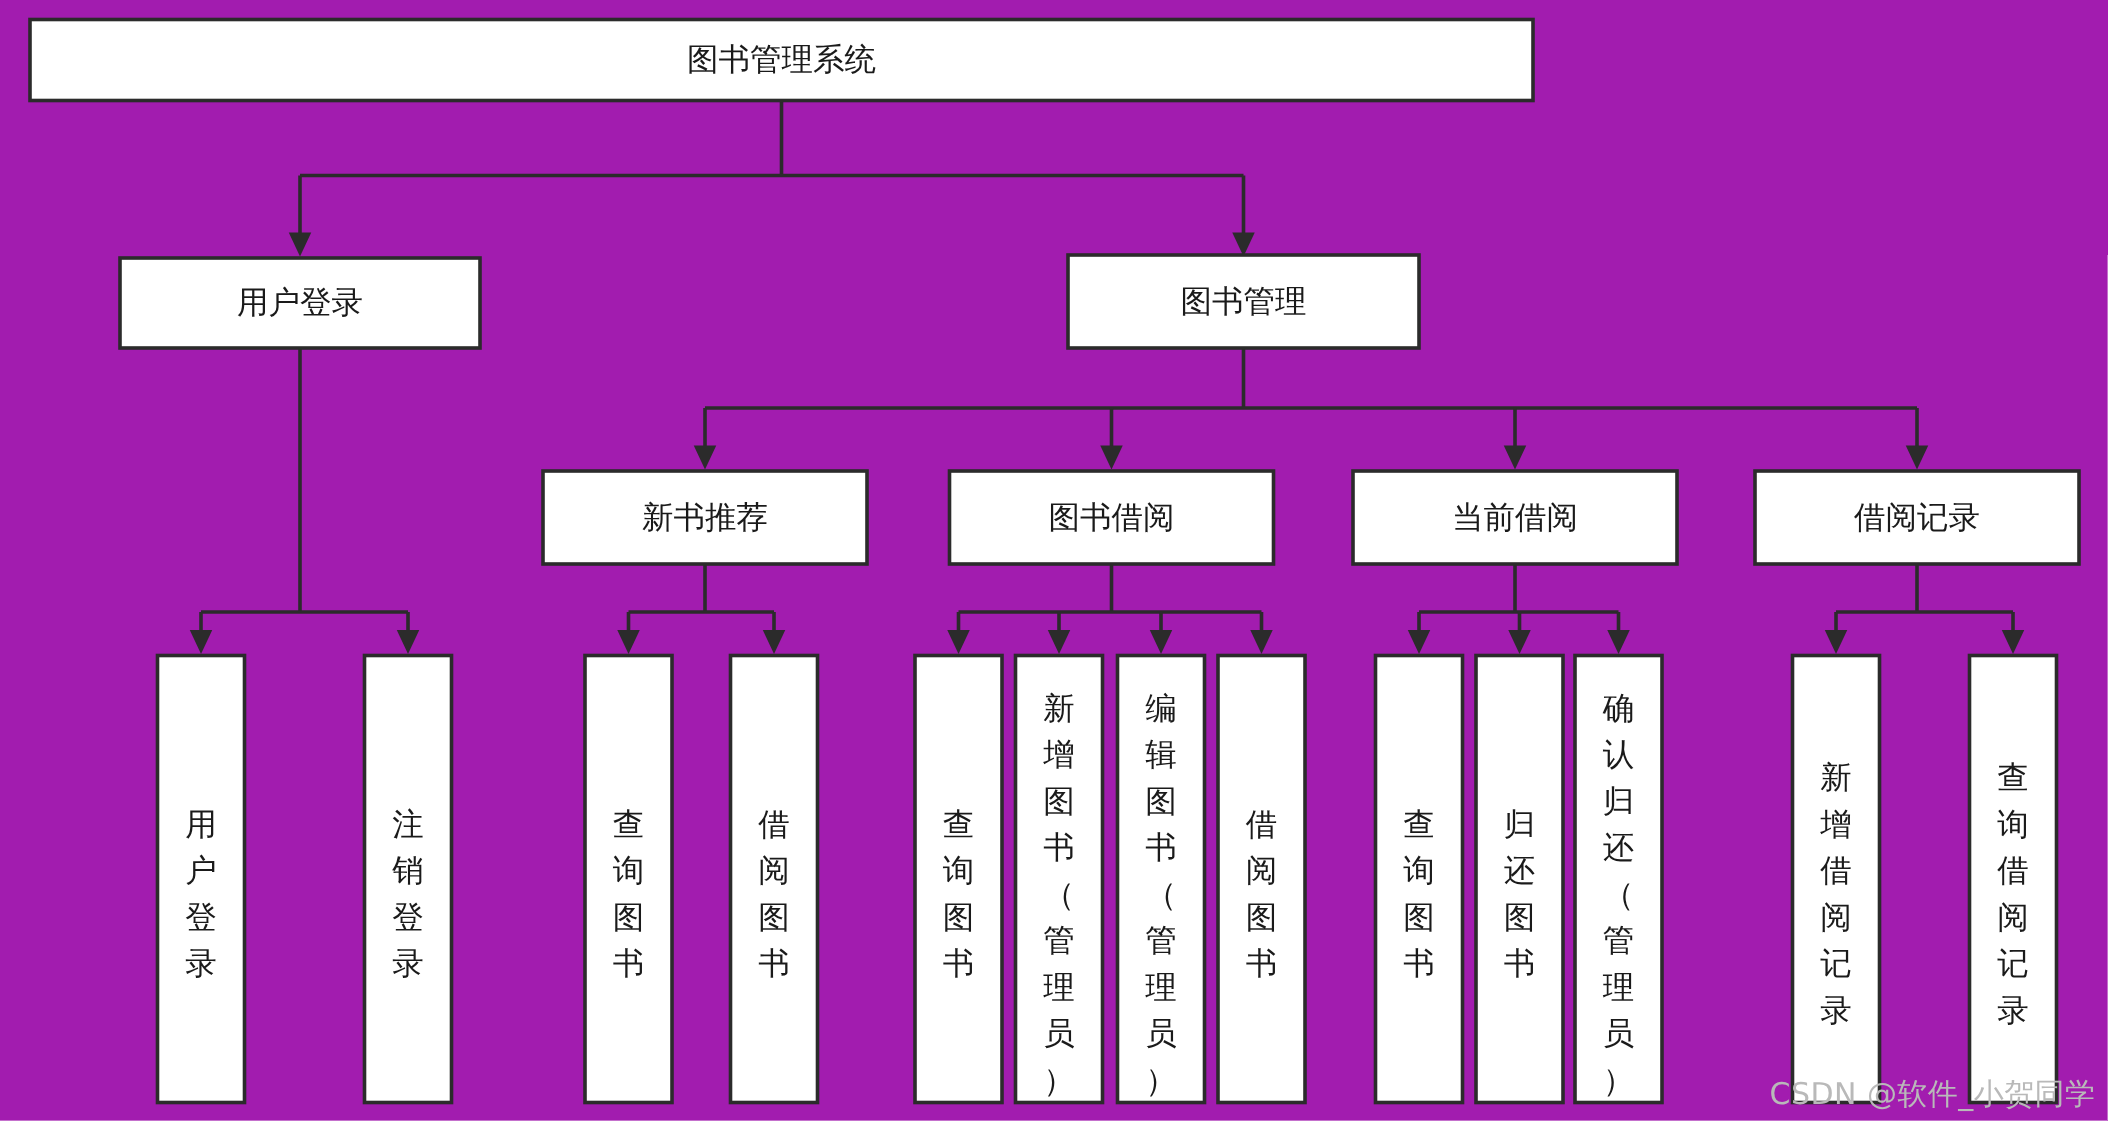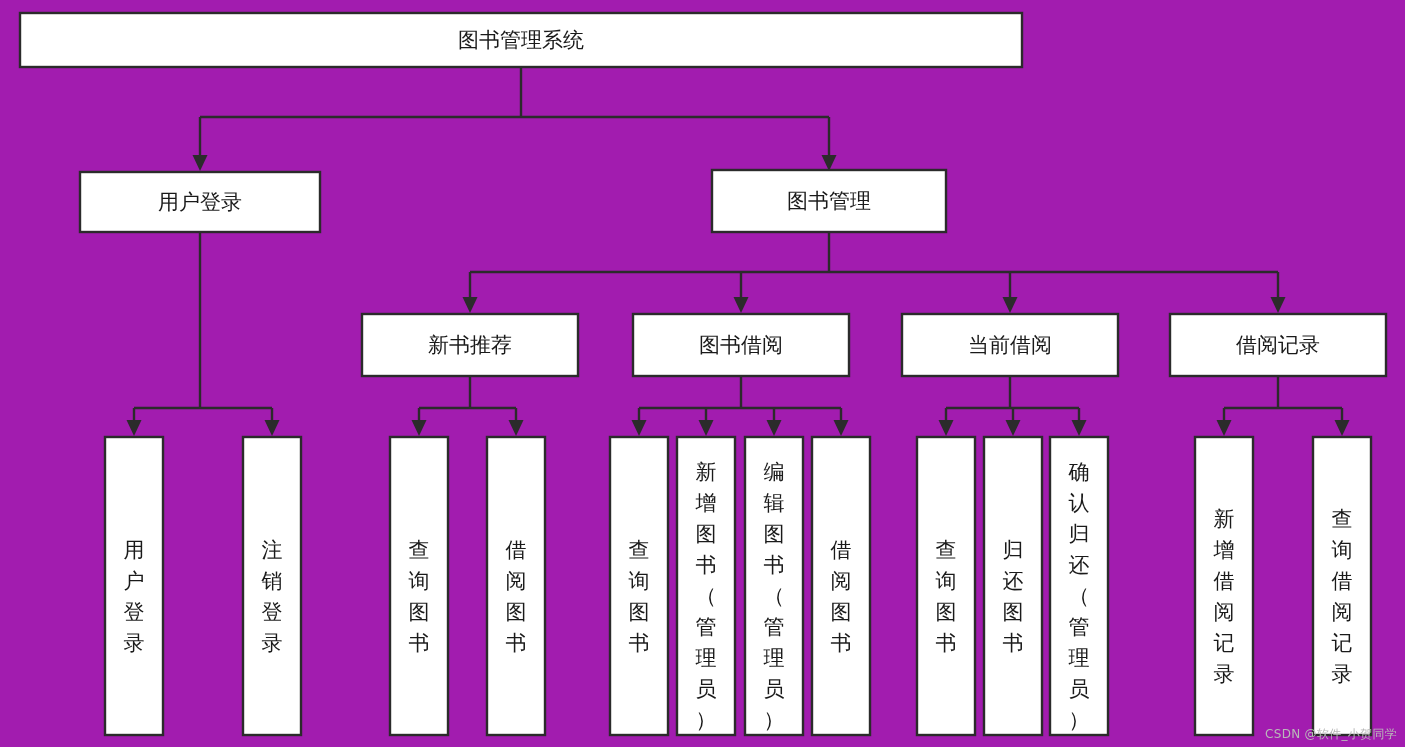--- a/index.html
+++ b/index.html
@@ -52,21 +52,21 @@
     font-family: "DejaVu Sans", "Liberation Sans", sans-serif;
     font-size: 21px;
     fill: #1a1a1a;
     text-anchor: middle;
   }
   .watermark {
     position: absolute;
     right: 8px;
     bottom: 4px;
     font-family: "DejaVu Sans", "Liberation Sans", sans-serif;
-    font-size: 12px;
+    font-size: 20px;
     color: #b9b9b9;
     white-space: nowrap;
     letter-spacing: 0.3px;
     user-select: none;
   }
 </style>
 </head>
 <body>
 
 <div id="diagram-root">

